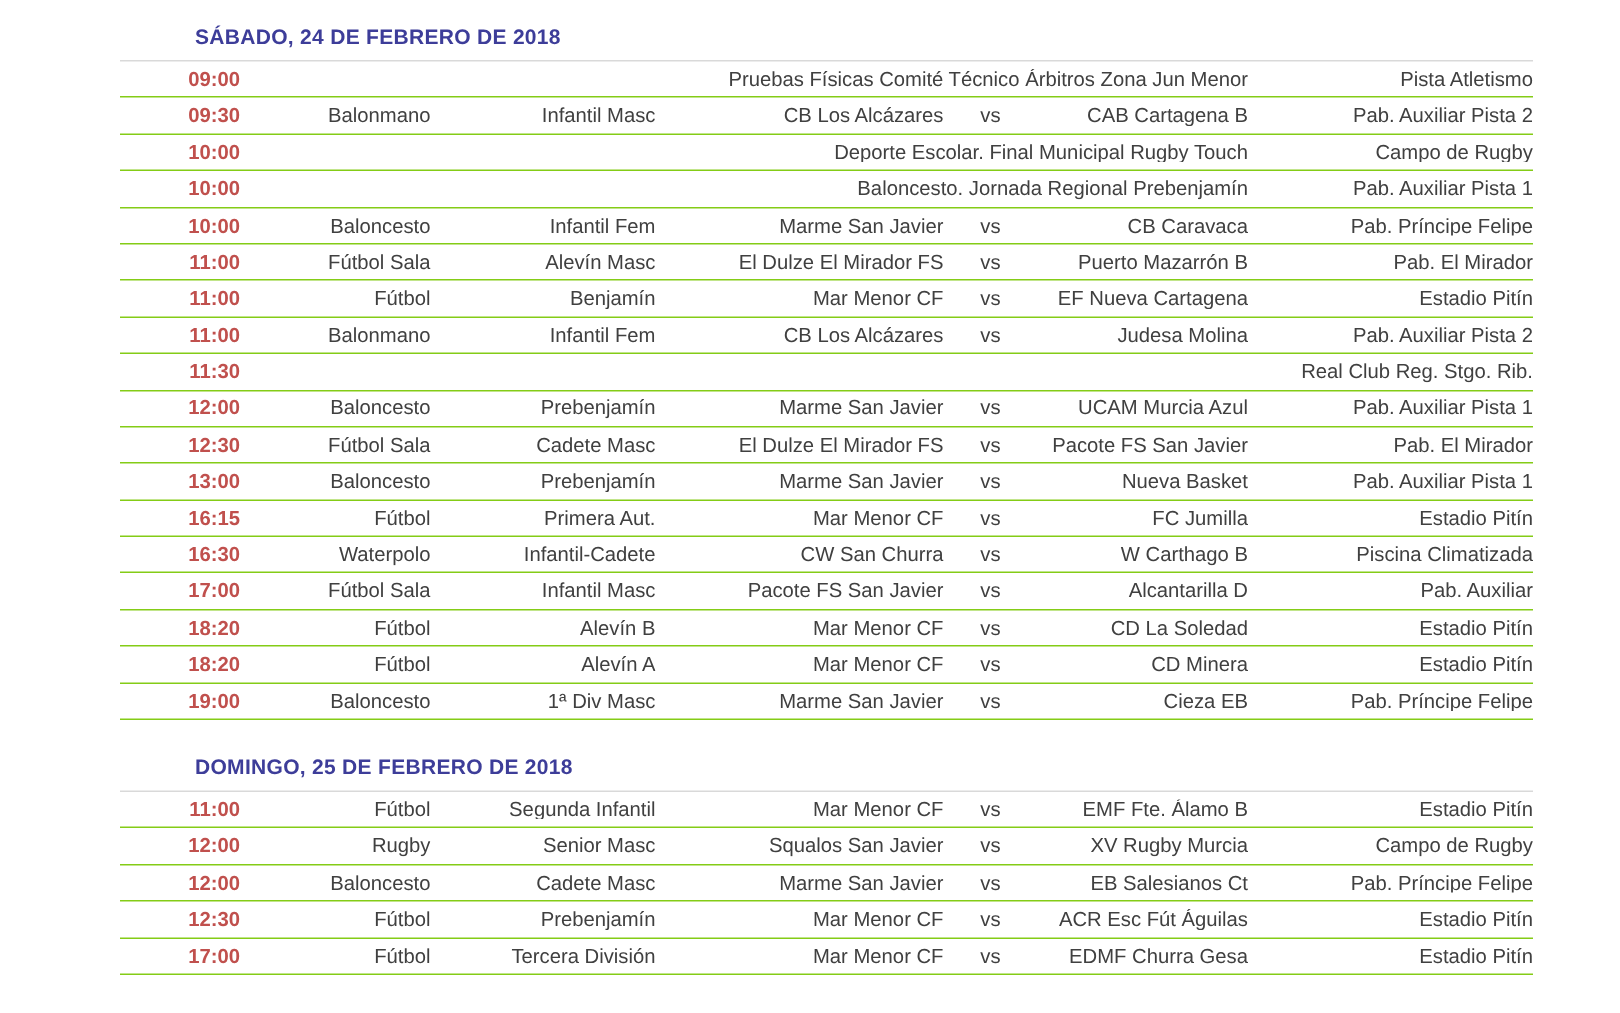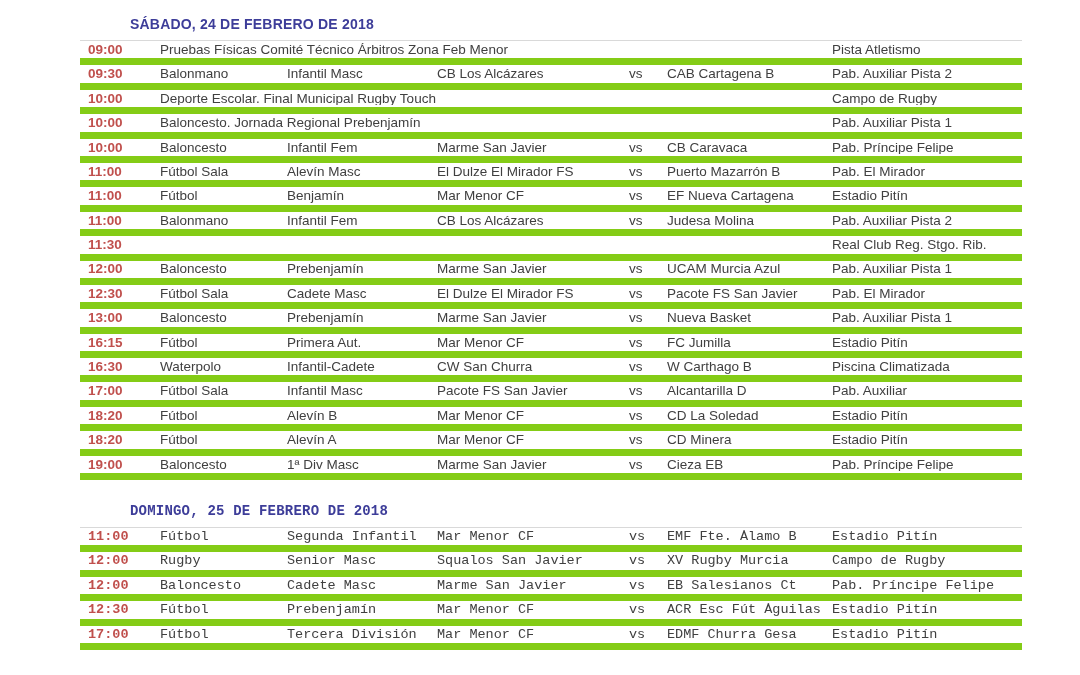--- a/index.html
+++ b/index.html
@@ -15,42 +15,43 @@
     background: #ffffff;
     overflow: hidden;
   }
   .content {
     margin-left: 80px;
     width: 942px;
     padding-top: 15px;
     box-sizing: content-box;
   }
   .day-section { }
-  .day-section.sunday { margin-top: 22px; font-family: Liberation Mono, monospace; }
+  .day-section.sunday { margin-top: 22px; }
   .day-title {
     margin-left: 50px;
     height: 19px;
     line-height: 19px;
     margin-bottom: 6px;
     color: #3d3d99;
     font-size: 14px;
     font-weight: bold;
     letter-spacing: 0.2px;
     white-space: nowrap;
   }
   .rows {
     border-top: 1px solid #d9d9d9;
   }
   .row {
     display: grid;
     grid-template-columns: 80px 127px 150px 192px 38px 165px 190px;
     height: 24.4px;
     box-sizing: border-box;
-    border-bottom: 7px solid #84cc16;
+    border-bottom: 1px solid #84cc16;
     align-items: center;
+    text-align: right;
   }
   .cell {
     font-size: 13.5px;
     color: #404040;
     line-height: 1;
     white-space: nowrap;
     overflow: hidden;
   }
   .cell.time {
     color: #c0504d;
@@ -64,21 +65,21 @@
 <body>
 
 <div class="page">
   <div class="content">
 
     <section class="day-section saturday">
       <div class="day-title">SÁBADO, 24 DE FEBRERO DE 2018</div>
       <div class="rows">
           <div class="row">
             <div class="cell time">09:00</div>
-            <div class="cell event">Pruebas Físicas Comité Técnico Árbitros Zona Feb Menor</div>
+            <div class="cell event">Pruebas Físicas Comité Técnico Árbitros Zona Jun Menor</div>
             <div class="cell venue">Pista Atletismo</div>
           </div>
           <div class="row">
             <div class="cell time">09:30</div>
             <div class="cell sport">Balonmano</div>
             <div class="cell category">Infantil Masc</div>
             <div class="cell team">CB Los Alcázares</div>
             <div class="cell vs">vs</div>
             <div class="cell team">CAB Cartagena B</div>
             <div class="cell venue">Pab. Auxiliar Pista 2</div>

